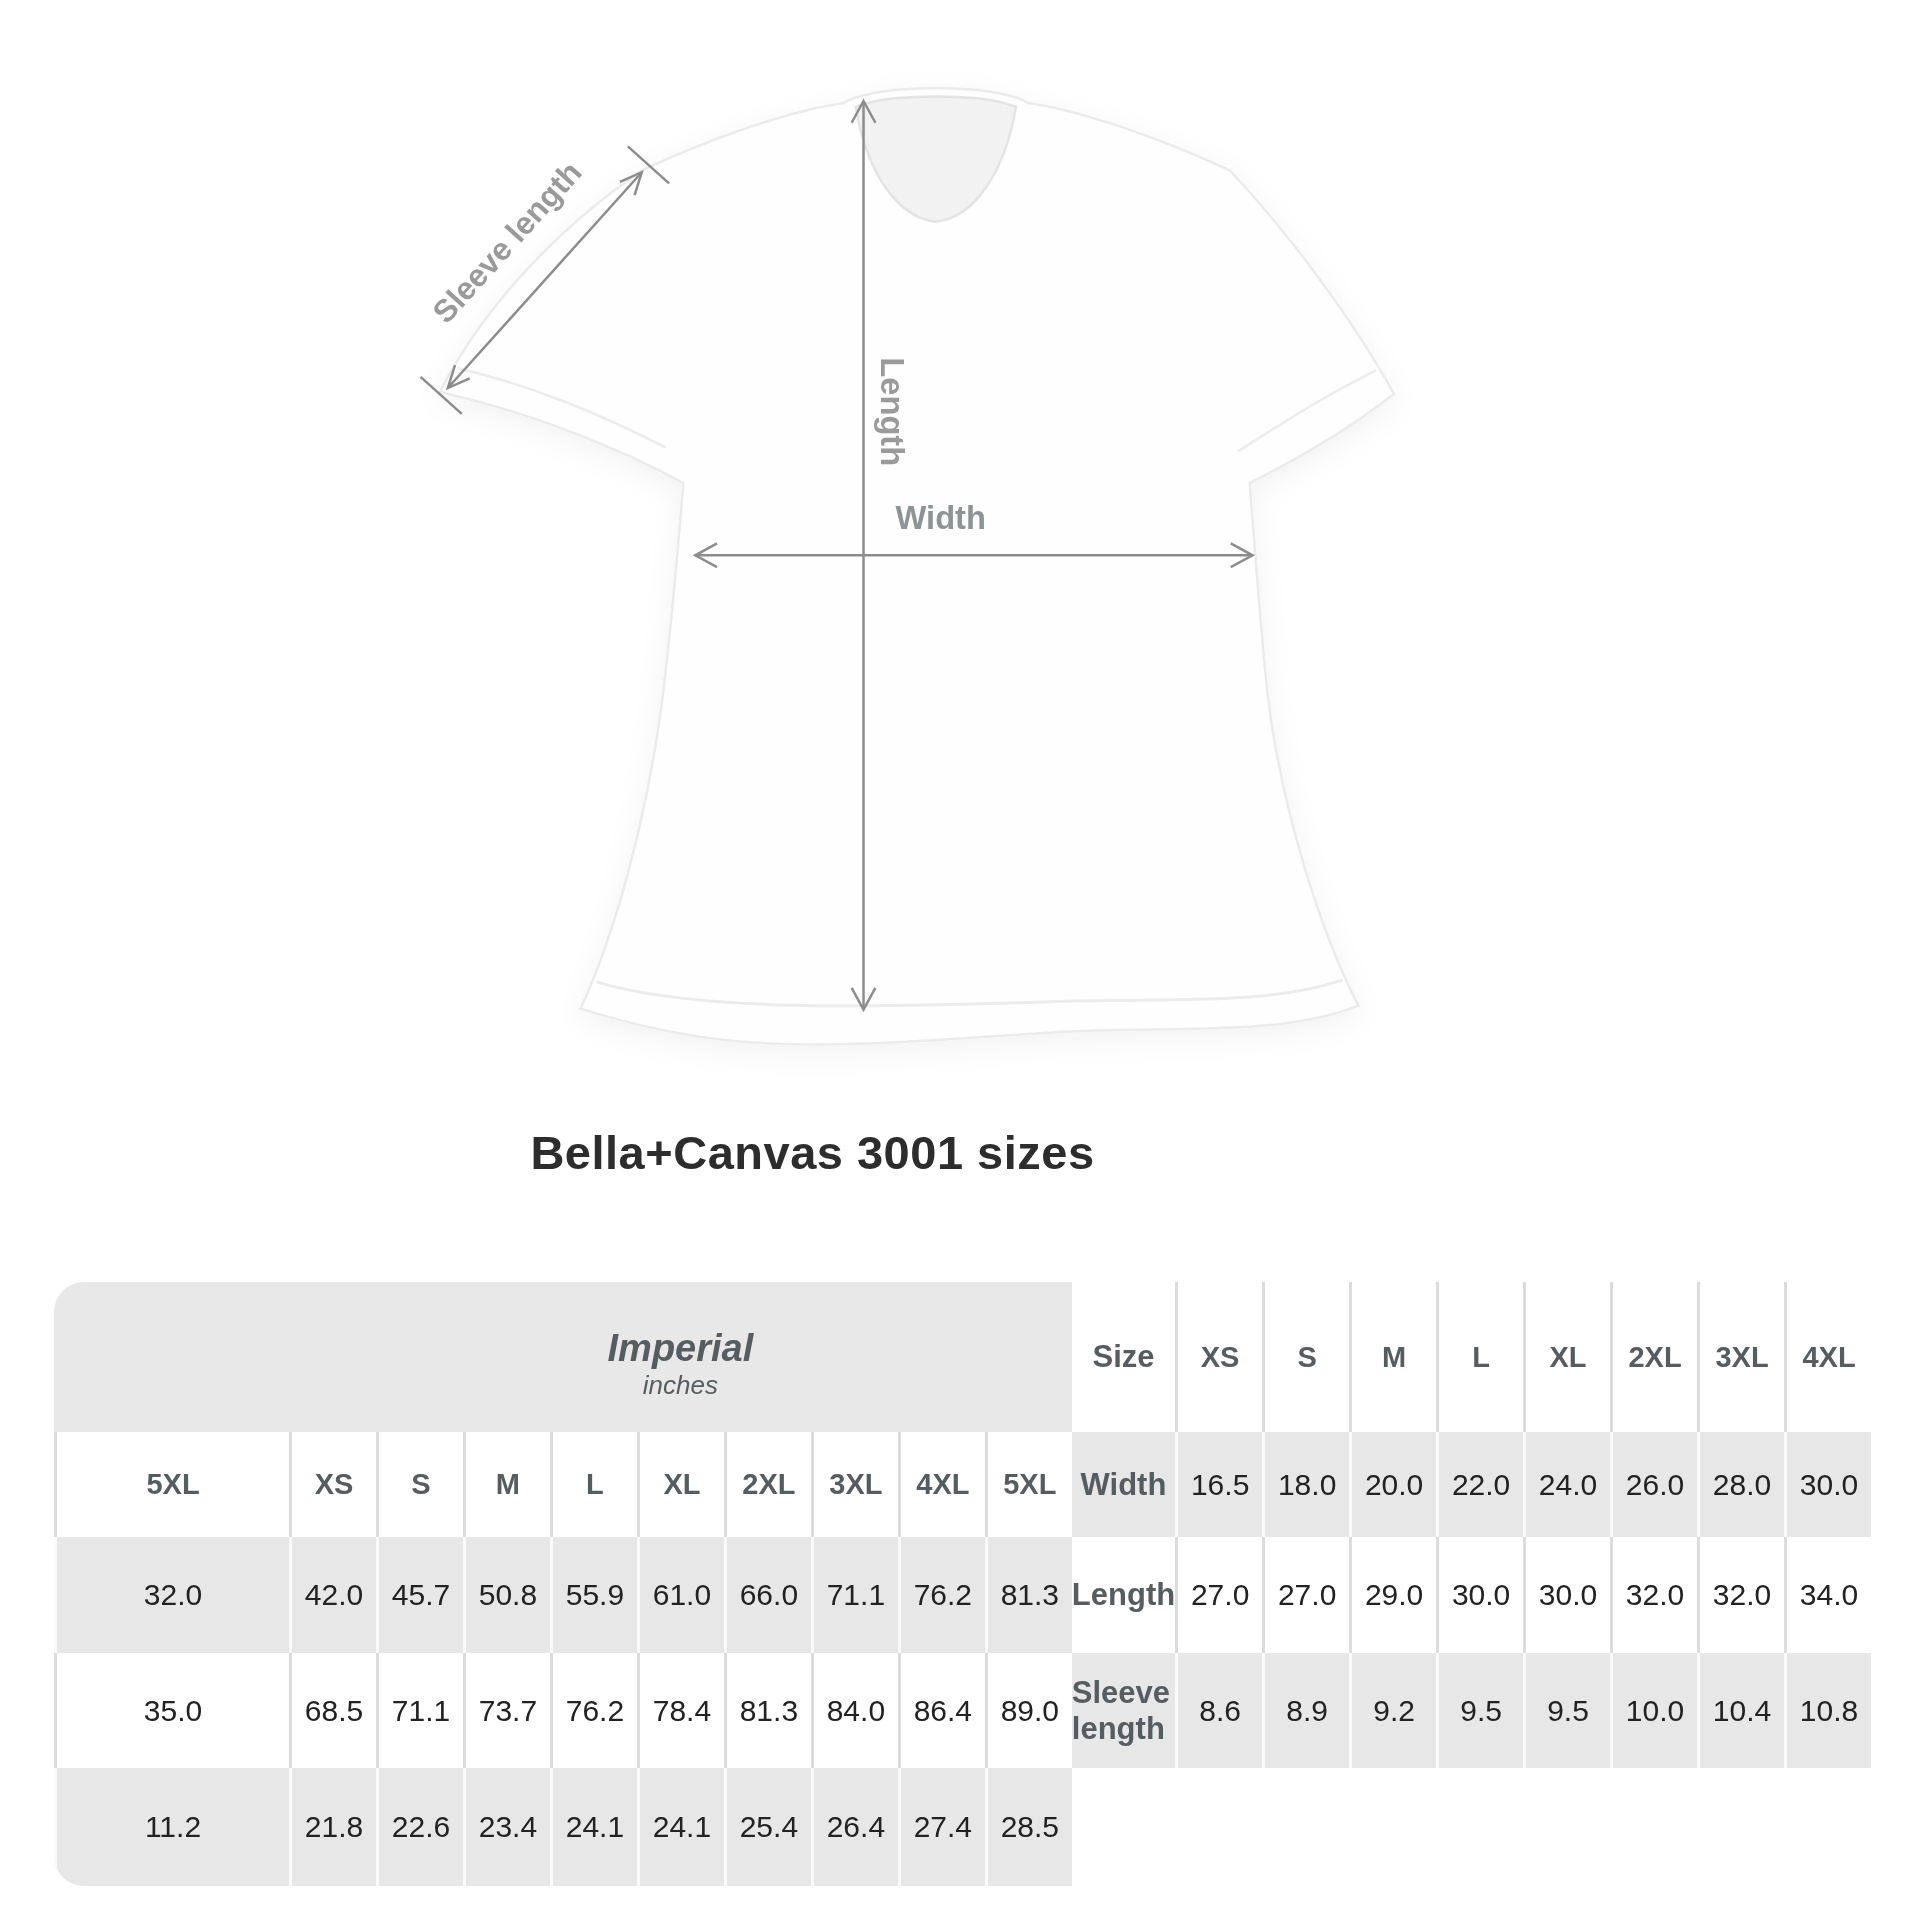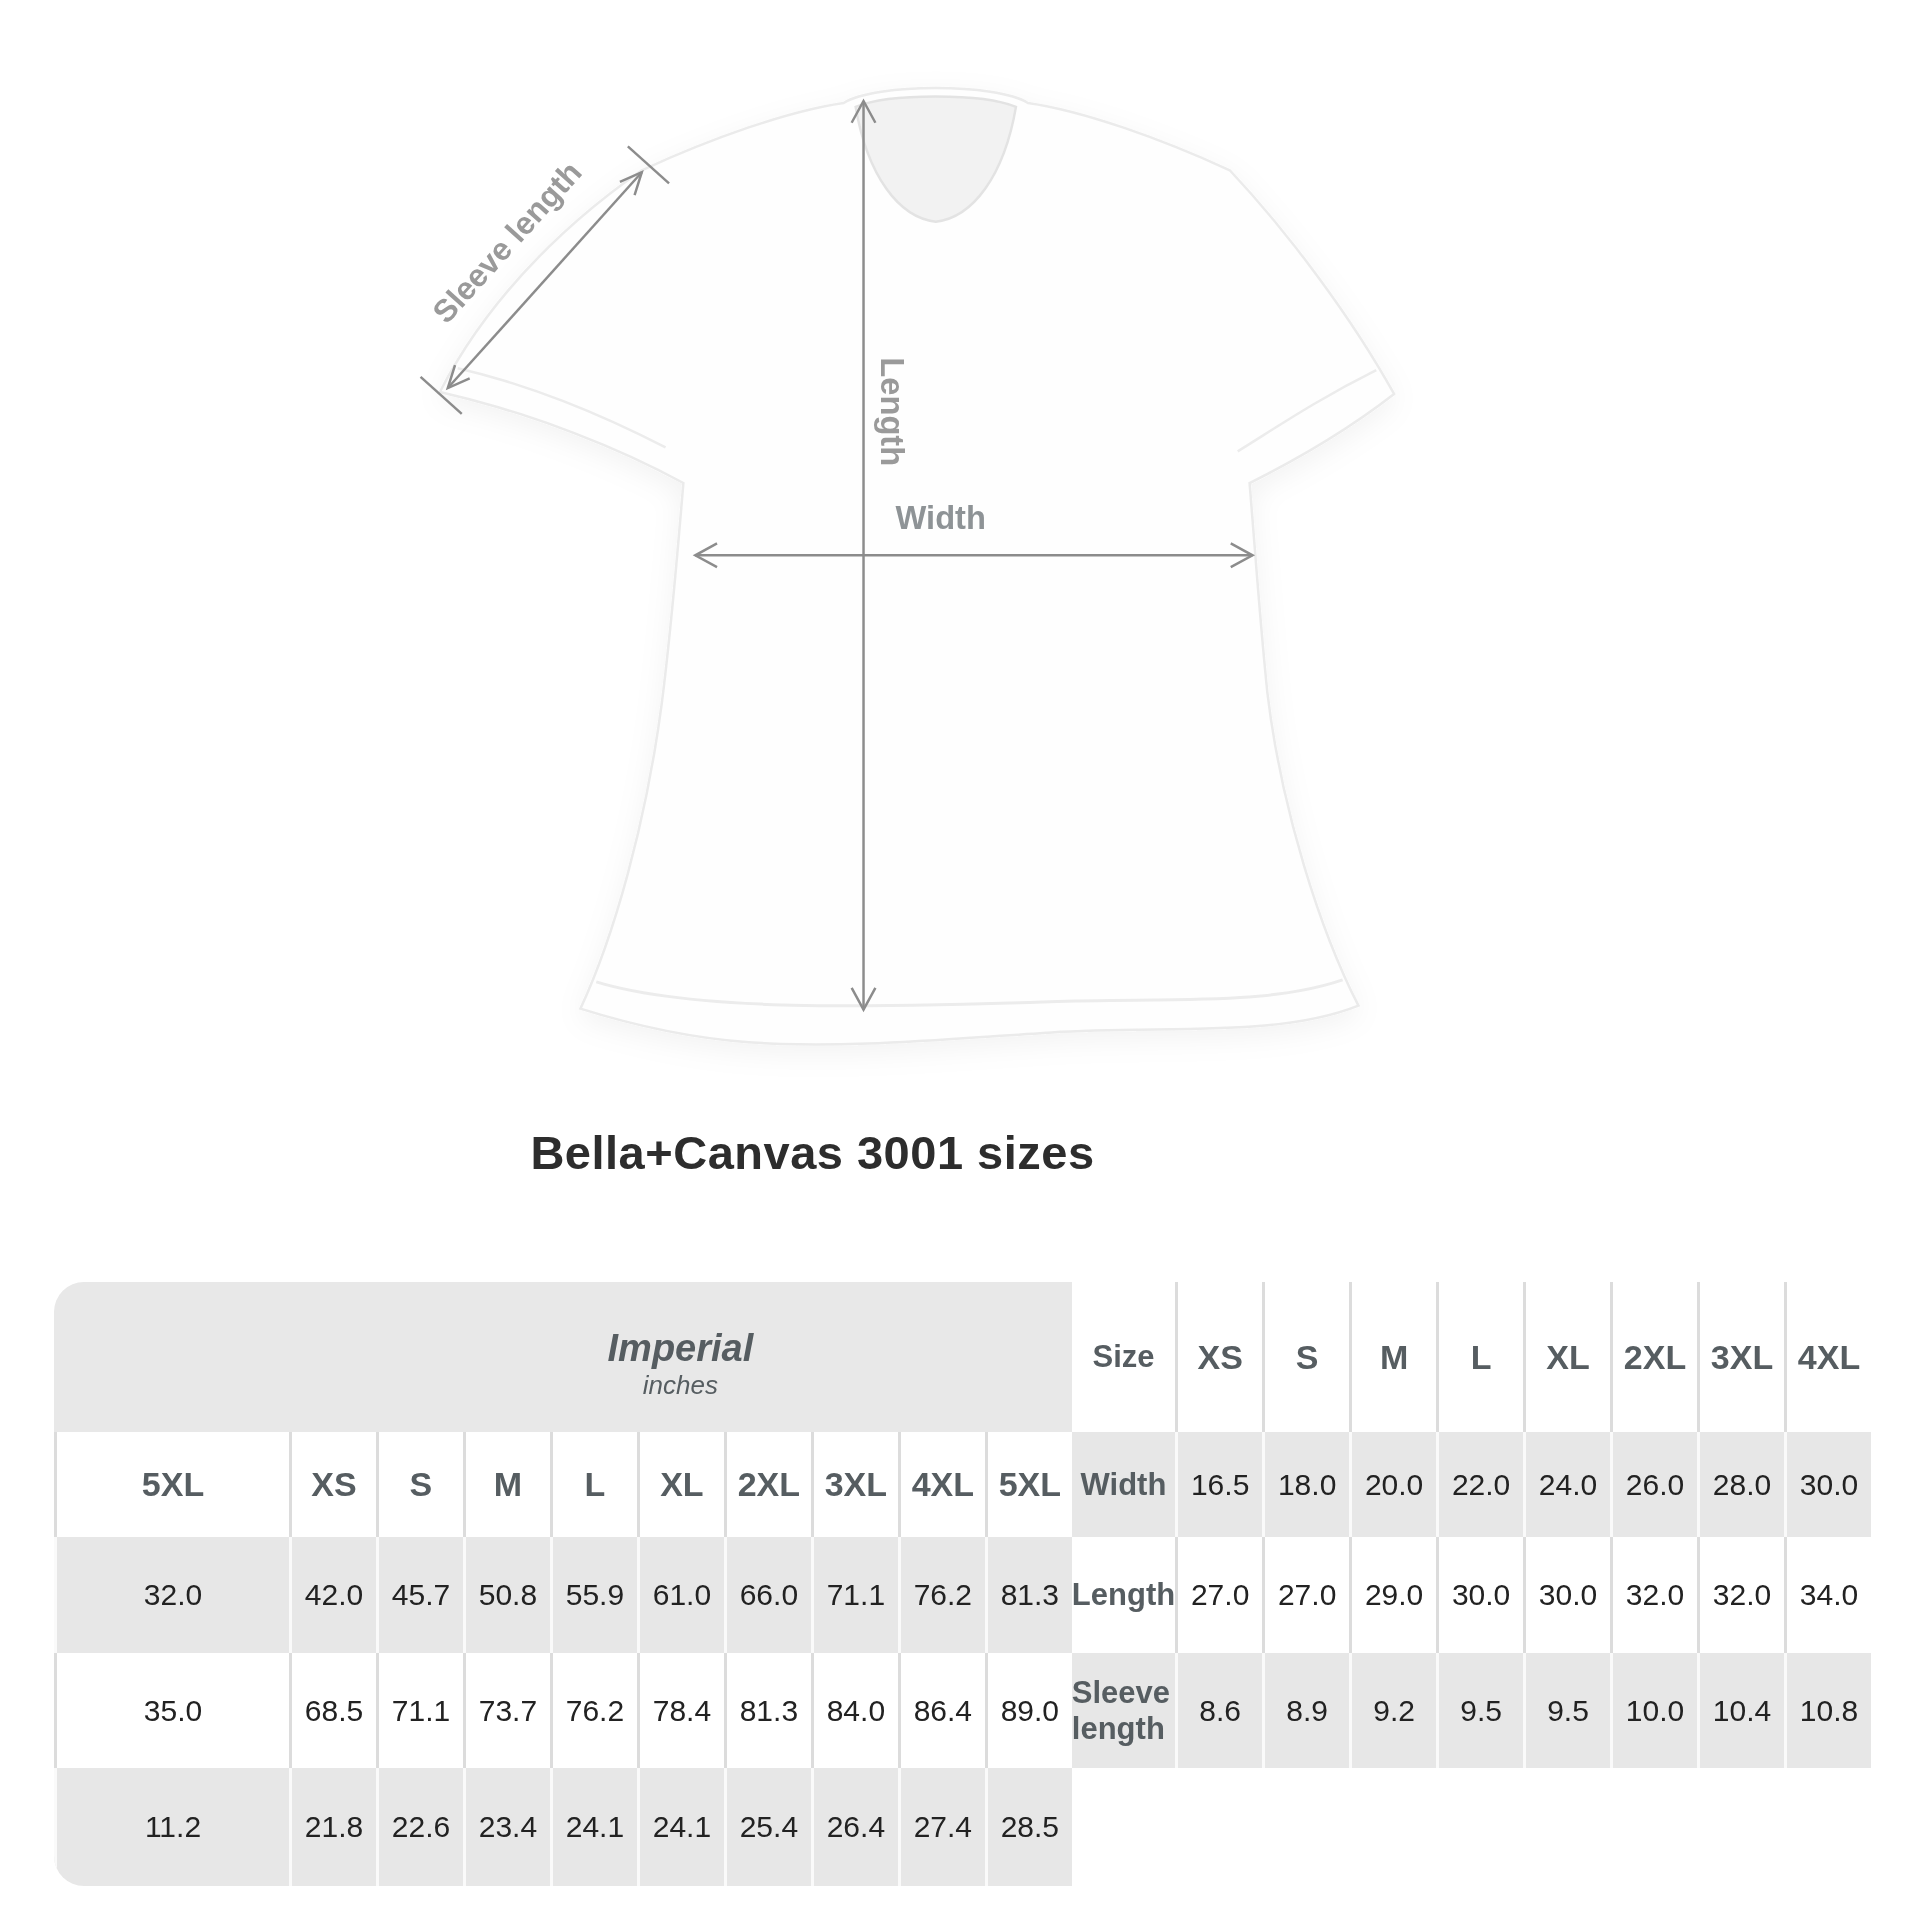--- a/index.html
+++ b/index.html
@@ -33,21 +33,21 @@
   }
   .cell{display:flex;align-items:center;justify-content:center;}
   .band{background:#e8e8e8;}
   .group-cell{grid-column:span 9;flex-direction:column;padding-top:14px;}
   .group-title{font-size:38px;font-weight:bold;font-style:italic;color:#565d61;line-height:1.15;}
   .group-sub{font-size:26px;font-style:italic;color:#565d61;}
   .row-white{background:#ffffff;}
   .row-gray{background:#e7e7e7;}
   .sep-light{border-left:3px solid #dcdcdc;}
   .sep-white{border-left:3px solid #fafafa;}
-  .size-header{font-size:34px;font-weight:bold;color:#565d61;}
+  .size-header{font-size:29px;font-weight:bold;color:#565d61;}
   .row-label{font-size:31px;font-weight:bold;color:#565d61;}
   .value{font-size:30px;color:#222222;}
 </style>
 </head>
 <body>
 
 <div class="stage">
 
   <svg class="diagram" viewBox="0 0 1946 1180" xmlns="http://www.w3.org/2000/svg">
     <defs>

